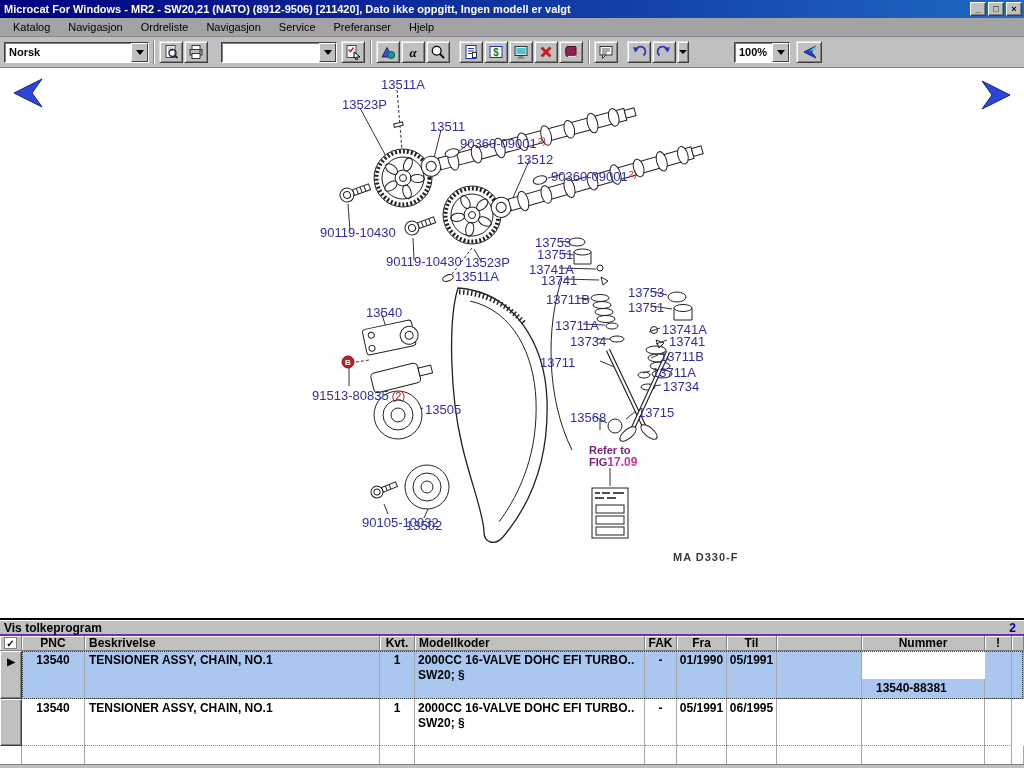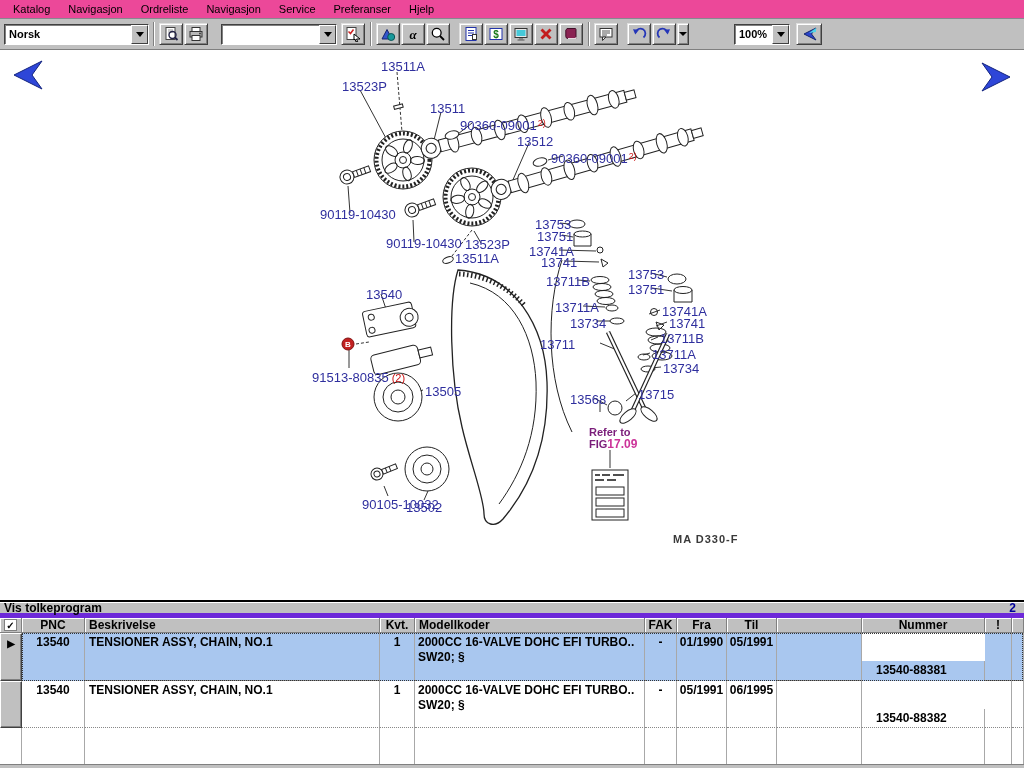--- a/index.html
+++ b/index.html
@@ -6,21 +6,21 @@
   html,body { width:1024px; height:768px; overflow:hidden; }
   body { font-family:"Liberation Sans", sans-serif; background:#c0c0c0; }
   .window { display:flex; flex-direction:column; width:1024px; height:768px; }
 
   
   .titlebar { height:18px; background:linear-gradient(90deg,#000080,#1f6ac4); display:flex; align-items:center; padding:0 2px 0 4px; }
   .titlebar .title { color:#fff; font-size:11px; font-weight:bold; flex:1; white-space:nowrap; overflow:hidden; }
   .winbtn { width:16px; height:14px; background:#c0c0c0; border:1px solid; border-color:#fff #404040 #404040 #fff; box-shadow:inset -1px -1px 0 #808080; font-size:9px; font-weight:bold; color:#000; display:flex; align-items:center; justify-content:center; margin-left:2px; line-height:1; }
 
   
-  .menubar { height:19px; background:#ec4899; display:flex; align-items:center; padding-left:4px; border-bottom:1px solid #87888f; }
+  .menubar { height:19px; background:#a3a3a3; display:flex; align-items:center; padding-left:4px; border-bottom:1px solid #87888f; }
   .menu-item { font-size:11px; color:#000; padding:2px 9px; cursor:default; }
 
   
   .toolbar { height:31px; background:#c0c0c0; display:flex; align-items:center; padding:0 4px; border-bottom:1px solid #808080; }
   .tb-sep { width:2px; height:24px; margin:0 4px; border-left:1px solid #808080; border-right:1px solid #fff; }
   .tb-btn { width:24px; height:22px; background:#c0c0c0; border:1px solid; border-color:#dfdfdf #404040 #404040 #dfdfdf; box-shadow:inset 1px 1px 0 #fff, inset -1px -1px 0 #808080; display:flex; align-items:center; justify-content:center; margin-right:1px; }
   .tb-btn.dd { width:12px; }
   .combo { height:21px; background:#fff; border:1px solid; border-color:#404040 #fff #fff #404040; box-shadow:inset 1px 1px 0 #808080; display:flex; align-items:stretch; }
   .combo .val { flex:1; font-size:11px; font-weight:bold; padding:3px 2px 0 4px; white-space:nowrap; overflow:hidden; }
   .combo .drop { width:17px; background:#c0c0c0; border:1px solid; border-color:#fff #404040 #404040 #fff; display:flex; align-items:center; justify-content:center; }
@@ -32,21 +32,21 @@
   .nav-arrow { position:absolute; cursor:pointer; }
   .part-label { position:absolute; font-size:13px; color:#2f2f9e; white-space:nowrap; line-height:13px; }
   .lbl-sup { color:#cc1111; font-size:9px; vertical-align:4px; margin-left:1px; }
   .lbl-note { color:#cc1111; font-size:11px; margin-left:3px; }
   .refer-note { position:absolute; left:589px; top:376px; font-weight:bold; font-size:11px; color:#7a1d7a; line-height:12px; }
   .refer-note .fig-num { color:#cc3399; font-size:12px; }
   .figure-code { position:absolute; left:673px; top:483px; font-size:11px; font-weight:bold; color:#3a3a3a; letter-spacing:1px; }
 
   
   .panel-divider { height:2px; background:#000; }
-  .panel-title { height:16px; background:#c0c0c0; border-top:1px solid #fff; border-bottom:5px solid #6d28d9; display:flex; align-items:center; font-size:12px; font-weight:bold; padding:0 8px 0 4px; }
+  .panel-title { height:16px; background:#c0c0c0; border-top:1px solid #fff; border-bottom:2px solid #6d28d9; display:flex; align-items:center; font-size:12px; font-weight:bold; padding:0 8px 0 4px; }
   .panel-title .count { margin-left:auto; color:#00009a; }
   .tbl-header, .tr, .tbl-filler { display:grid; grid-template-columns:22px 63px 295px 35px 230px 32px 50px 50px 85px 123px 27px 1fr; }
   .tbl-header { height:15px; background:#c0c0c0; }
   .th { font-size:12px; font-weight:bold; color:#000; background:#c0c0c0; border-right:1px solid #808080; border-bottom:1px solid #808080; box-shadow:inset 1px 1px 0 #fff; text-align:center; line-height:14px; overflow:hidden; }
   .th.c2, .th.c4 { text-align:left; padding-left:4px; }
   .hdr-check { display:inline-block; width:13px; height:12px; background:#fff; border:1px solid #808080; font-size:10px; line-height:11px; margin-top:1px; }
   .tbl-body { background:#fff; }
   .tr { position:relative; background:#fff; }
   .tr:nth-child(1) { height:48px; }
   .tr:nth-child(2) { height:47px; }
@@ -60,20 +60,26 @@
   .tr.selected::after { content:""; position:absolute; left:22px; right:1px; top:0; bottom:0; border:1px dotted #333; pointer-events:none; }
   .tbl-filler { flex:1; background:#fff; }
   .fcell { border-right:1px solid #a8a8a8; }
   .win-bottom { height:4px; background:#c0c0c0; border-top:1px solid #808080; }
 </style>
 </head>
 <body>
 
 <div class="window">
 
+  <div class="titlebar">
+    <span class="title">Microcat For Windows - MR2 - SW20,21 (NATO) (8912-9506) [211420], Dato ikke oppgitt, Ingen modell er valgt</span>
+    <span class="winbtn">_</span>
+    <span class="winbtn">□</span>
+    <span class="winbtn">×</span>
+  </div>
 
   <div class="menubar" id="menu-items">
       <span class="menu-item">Katalog</span>
       <span class="menu-item">Navigasjon</span>
       <span class="menu-item">Ordreliste</span>
       <span class="menu-item">Navigasjon</span>
       <span class="menu-item">Service</span>
       <span class="menu-item">Preferanser</span>
       <span class="menu-item">Hjelp</span>
     </div>
@@ -509,21 +515,20 @@
         <div class="td c2">TENSIONER ASSY, CHAIN, NO.1</div>
         <div class="td c3">1</div>
         <div class="td c4">
           <div>2000CC 16-VALVE DOHC EFI TURBO..</div>
           <div>SW20; §</div>
         </div>
         <div class="td c5">-</div>
         <div class="td c6">05/1991</div>
         <div class="td c7">06/1995</div>
         <div class="td c8"></div>
-        <div class="td c9">13540-88382</div>
         <div class="td c10"></div>
         <div class="td c11"></div>
       </div>
     </div>
   <div class="tbl-filler" id="tbl-filler">
       <div class="fcell"></div>
       <div class="fcell"></div>
       <div class="fcell"></div>
       <div class="fcell"></div>
       <div class="fcell"></div>

